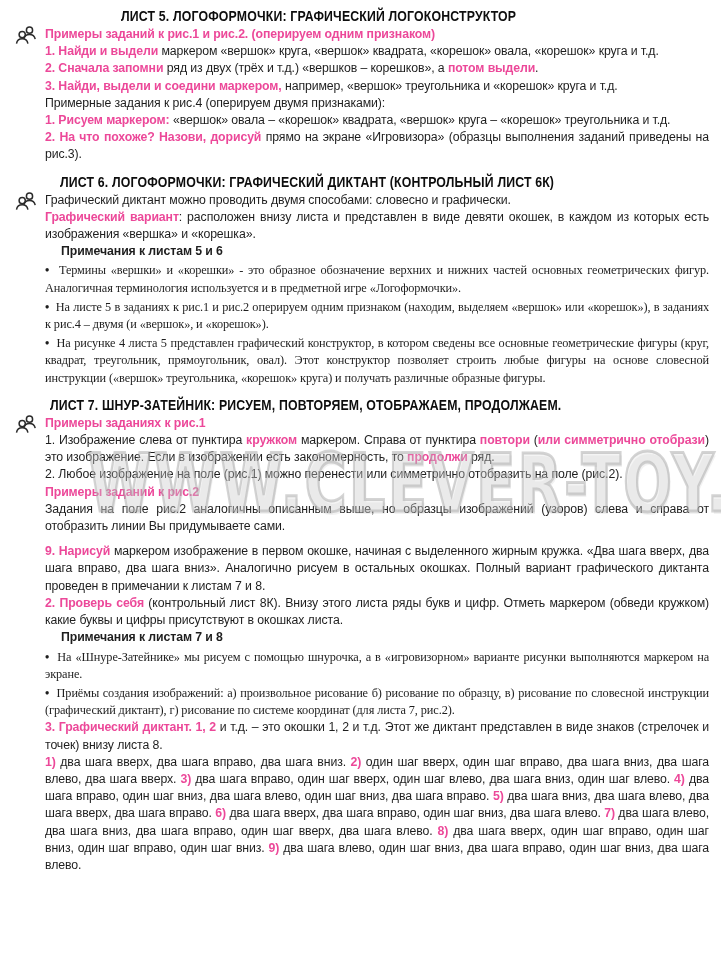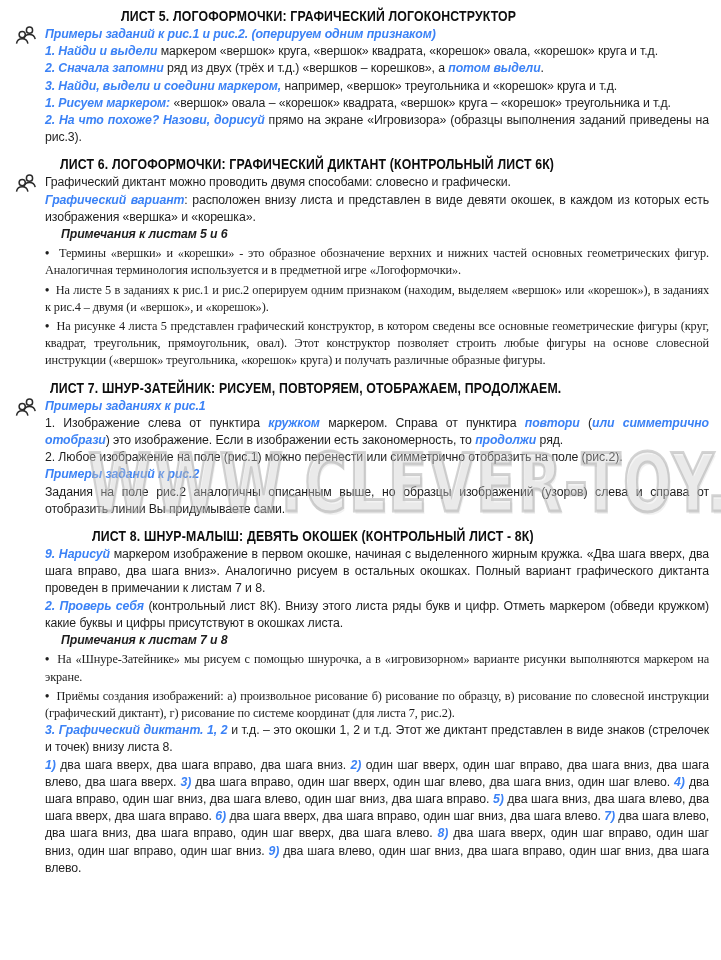--- a/index.html
+++ b/index.html
@@ -28,24 +28,24 @@
     transform-origin:left center;
     letter-spacing:0.2px;
   }
   .para{
     margin:0 0 0 31px;
     font-size:12.3px;line-height:17.2px;
     text-align:justify;
     letter-spacing:-0.1px;
     position:relative;
   }
-  .para b{font-weight:bold;color:#3b82f6;font-style:italic;}
+  .para b{font-weight:bold;color:#ec4899;}
   .note{
     margin-left:47px;
-    font-weight:bold;font-style:italic;
+    font-weight:bold;
     text-align:left;
   }
   .bullet{margin-top:2px;font-family:Liberation Serif, serif;}
   .bullet::before{content:"\2022\00a0\00a0";font-weight:bold;}
   .icon-block .plicon{
     position:absolute;left:-31px;top:-1px;
     width:25px;height:22px;display:block;
   }
   .plicon svg{display:block;}
   .watermark{
@@ -75,20 +75,21 @@
             <svg width="25" height="22" viewBox="0 0 25 22" fill="none" stroke="#2a2a2a" stroke-width="1.5">
               <circle cx="15.5" cy="5.2" r="3.1"></circle>
               <path d="M9.8 14.2a5.8 5.8 0 0 1 11.4 0"></path>
               <circle cx="8.2" cy="9.6" r="3.1" fill="#ffffff"></circle>
               <path d="M2.5 18.6a5.8 5.8 0 0 1 11.4 0" fill="#ffffff"></path>
             </svg>
           </span><b>Примеры заданий к рис.1 и рис.2. (оперируем одним признаком)</b></p>
         <p class="para"><b>1. Найди и выдели</b><span> маркером «вершок» круга, «вершок» квадрата, «корешок» овала, «корешок» круга и т.д.</span></p>
         <p class="para"><b>2. Сначала запомни</b><span> ряд из двух (трёх и т.д.) «вершков – корешков», а </span><b>потом выдели</b><span>.</span></p>
         <p class="para"><b>3. Найди, выдели и соедини маркером,</b><span> например, «вершок» треугольника и «корешок» круга и т.д.</span></p>
+        <p class="para"><span>Примерные задания к рис.4 (оперируем двумя признаками):</span></p>
         <p class="para"><b>1. Рисуем маркером:</b><span> «вершок» овала – «корешок» квадрата, «вершок» круга – «корешок» треугольника и т.д.</span></p>
         <p class="para"><b>2. На что похоже? Назови, дорисуй</b><span> прямо на экране «Игровизора» (образцы выполнения заданий приведены на рис.3).</span></p>
       </section>
       <section>
         <h2 class="heading"><span class="heading-inner">ЛИСТ 6. ЛОГОФОРМОЧКИ: ГРАФИЧЕСКИЙ ДИКТАНТ (КОНТРОЛЬНЫЙ ЛИСТ 6К)</span></h2>
         <p class="para icon-block"><span class="plicon">
             <svg width="25" height="22" viewBox="0 0 25 22" fill="none" stroke="#2a2a2a" stroke-width="1.5">
               <circle cx="15.5" cy="5.2" r="3.1"></circle>
               <path d="M9.8 14.2a5.8 5.8 0 0 1 11.4 0"></path>
               <circle cx="8.2" cy="9.6" r="3.1" fill="#ffffff"></circle>
@@ -110,21 +111,20 @@
               <circle cx="8.2" cy="9.6" r="3.1" fill="#ffffff"></circle>
               <path d="M2.5 18.6a5.8 5.8 0 0 1 11.4 0" fill="#ffffff"></path>
             </svg>
           </span><b>Примеры заданиях к рис.1</b></p>
         <p class="para"><span>1. Изображение слева от пунктира </span><b>кружком</b><span> маркером. Справа от пунктира </span><b>повтори</b><span> (</span><b>или симметрично отобрази</b><span>) это изображение. Если в изображении есть закономерность, то </span><b>продолжи</b><span> ряд.</span></p>
         <p class="para"><span>2. Любое изображение на поле (рис.1) можно перенести или симметрично отобразить на поле (рис.2).</span></p>
         <p class="para"><b>Примеры заданий к рис.2</b></p>
         <p class="para"><span>Задания на поле рис.2 аналогичны описанным выше, но образцы изображений (узоров) слева и справа от отобразить линии Вы придумываете сами.</span></p>
       </section>
       <section>
-        <h2 class="heading"><span class="heading-inner">ЛИСТ 8. ШНУР-МАЛЫШ: ДЕВЯТЬ ОКОШЕК (КОНТРОЛЬНЫЙ ЛИСТ - 8К)</span></h2>
         <p class="para"><b>9. Нарисуй</b><span> маркером изображение в первом окошке, начиная с выделенного жирным кружка. «Два шага вверх, два шага вправо, два шага вниз». Аналогично рисуем в остальных окошках. Полный вариант графического диктанта проведен в примечании к листам 7 и 8.</span></p>
         <p class="para"><b>2. Проверь себя</b><span> (контрольный лист 8К). Внизу этого листа ряды букв и цифр. Отметь маркером (обведи кружком) какие буквы и цифры присутствуют в окошках листа.</span></p>
         <p class="para note"><span>Примечания к листам 7 и 8</span></p>
         <p class="para bullet"><span>На «Шнуре-Затейнике» мы рисуем с помощью шнурочка, а в «игровизорном» варианте рисунки выполняются маркером на экране.</span></p>
         <p class="para bullet"><span>Приёмы создания изображений: а) произвольное рисование б) рисование по образцу, в) рисование по словесной инструкции (графический диктант), г) рисование по системе координат (для листа 7, рис.2).</span></p>
         <p class="para"><b>3. Графический диктант. 1, 2</b><span> и т.д. – это окошки 1, 2 и т.д. Этот же диктант представлен в виде знаков (стрелочек и точек) внизу листа 8.</span></p>
         <p class="para"><b>1)</b><span> два шага вверх, два шага вправо, два шага вниз. </span><b>2)</b><span> один шаг вверх, один шаг вправо, два шага вниз, два шага влево, два шага вверх. </span><b>3)</b><span> два шага вправо, один шаг вверх, один шаг влево, два шага вниз, один шаг влево. </span><b>4)</b><span> два шага вправо, один шаг вниз, два шага влево, один шаг вниз, два шага вправо. </span><b>5)</b><span> два шага вниз, два шага влево, два шага вверх, два шага вправо. </span><b>6)</b><span> два шага вверх, два шага вправо, один шаг вниз, два шага влево. </span><b>7)</b><span> два шага влево, два шага вниз, два шага вправо, один шаг вверх, два шага влево. </span><b>8)</b><span> два шага вверх, один шаг вправо, один шаг вниз, один шаг вправо, один шаг вниз. </span><b>9)</b><span> два шага влево, один шаг вниз, два шага вправо, один шаг вниз, два шага влево.</span></p>
       </section>
     </main>
 </div>

